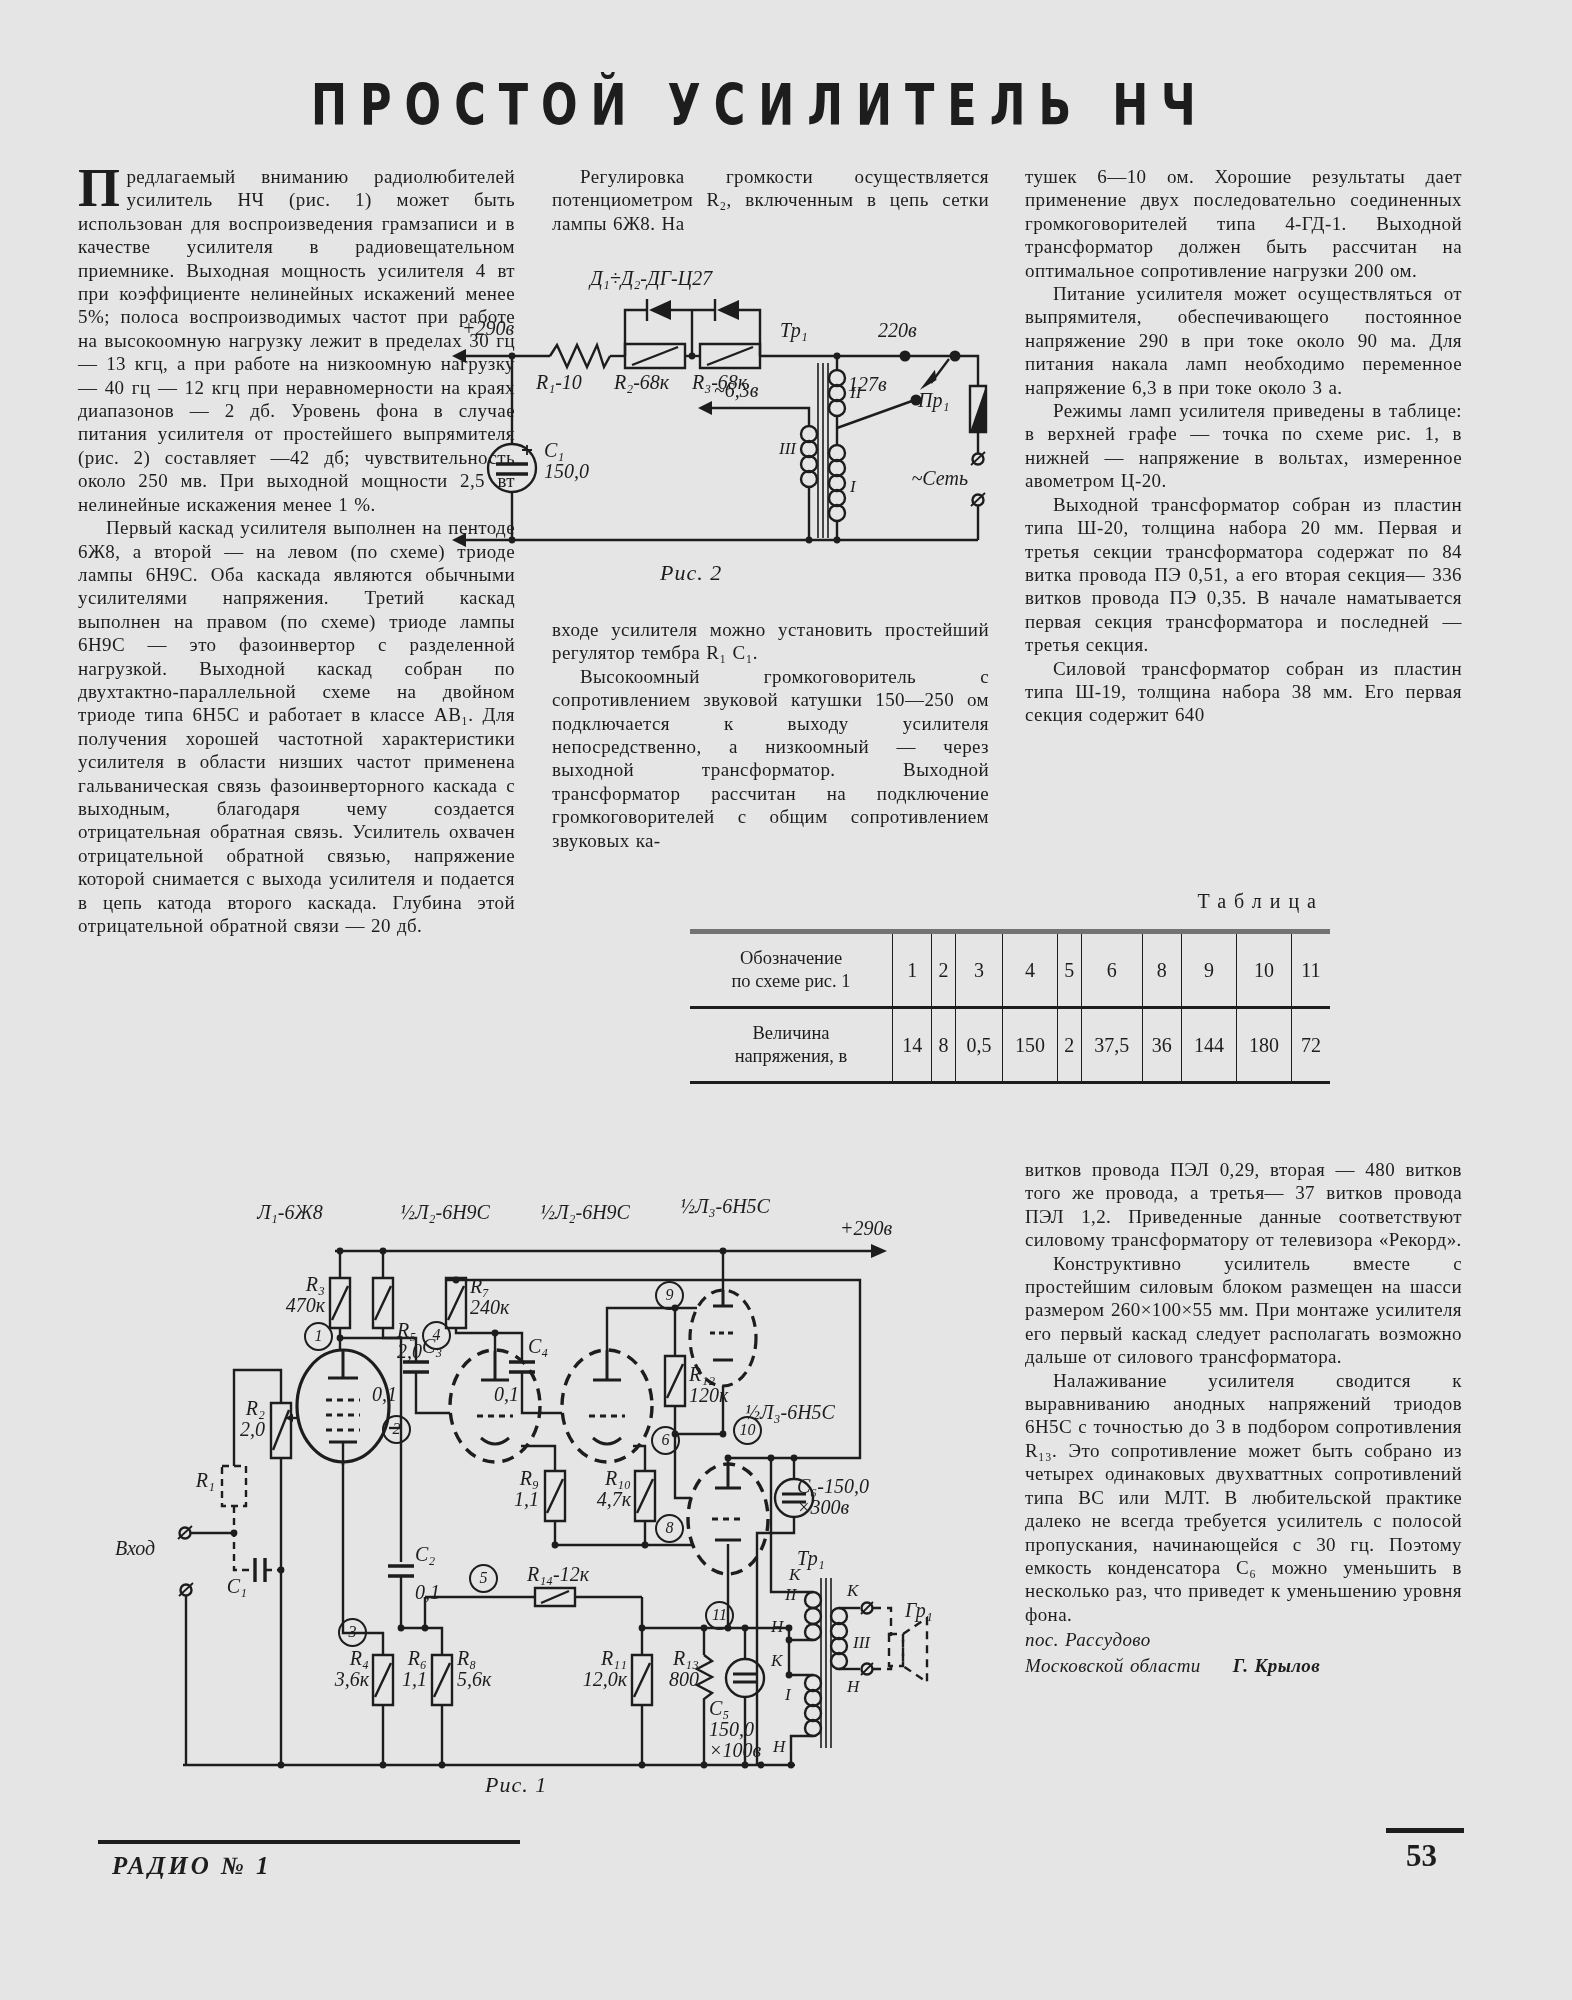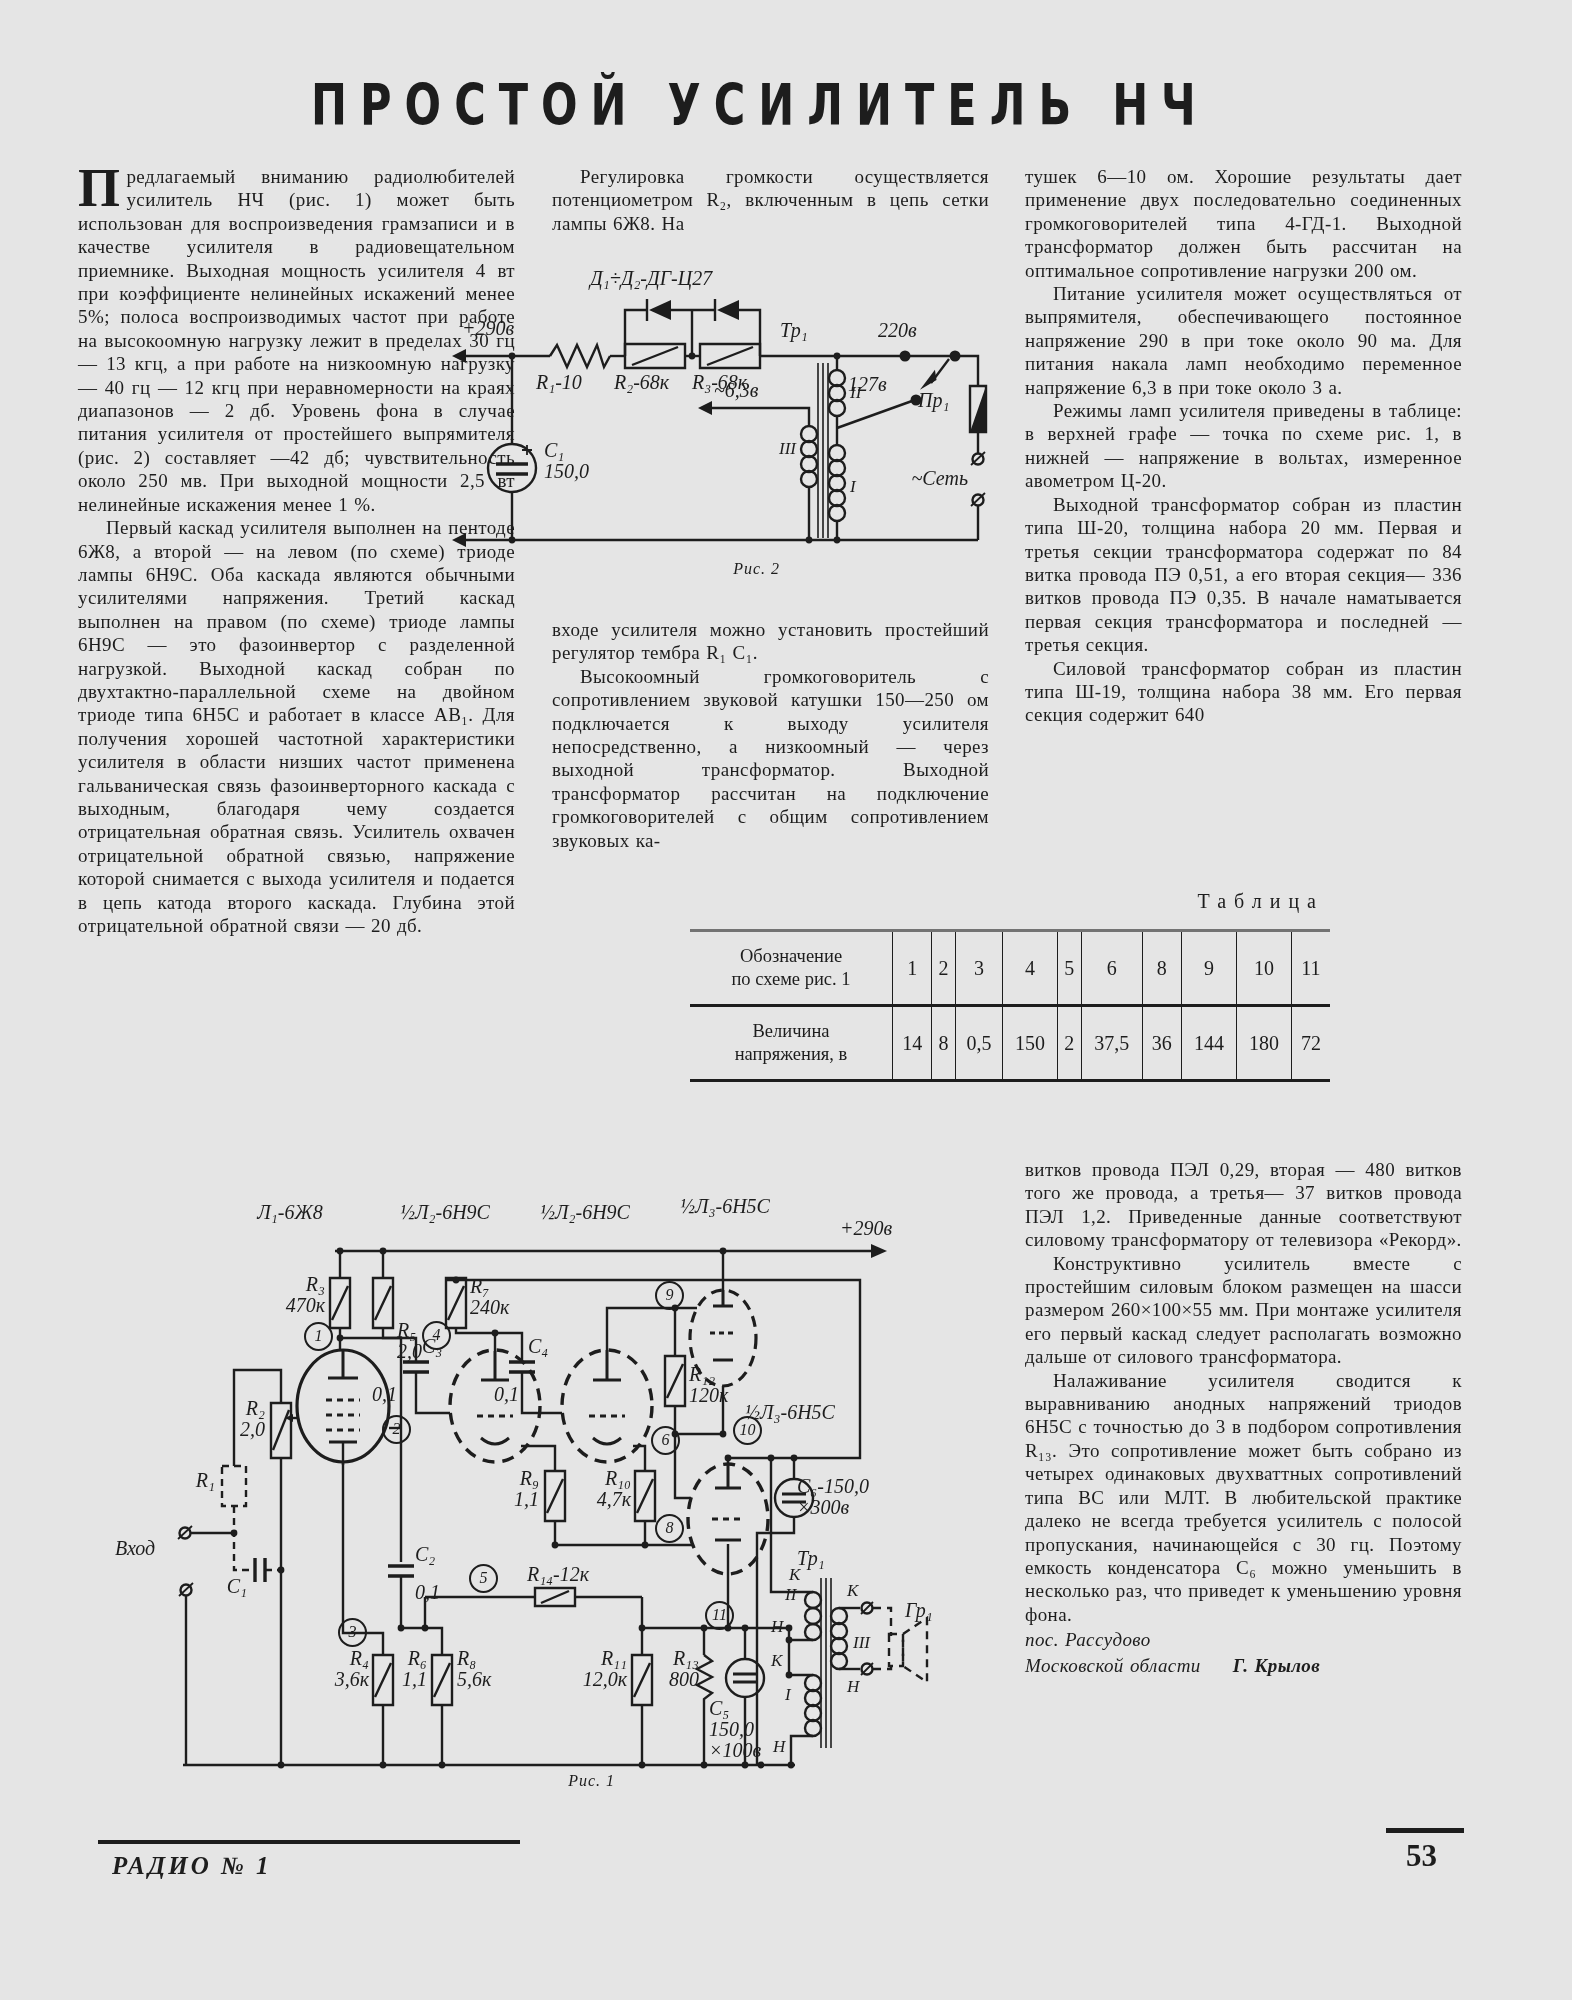--- a/index.html
+++ b/index.html
@@ -20,27 +20,27 @@
   .fig{position:absolute;}
   .fl{position:absolute;font-family:"Liberation Serif",serif;font-style:italic;
       font-size:20px;line-height:1.04;white-space:pre-line;}
   .fl i{display:block;font-style:italic;}
   .fl.ra{text-align:right;}
   .fl.ctr{text-align:center;}
   .fl.sm{font-size:17px;}
   .cn{position:absolute;width:25px;height:25px;border:2.2px solid #1d1d1d;border-radius:50%;
       text-align:center;font-style:italic;font-size:16px;line-height:24px;
       font-family:"Liberation Serif",serif;}
-  .figcap{position:absolute;font-style:italic;font-size:16px;letter-spacing:1px;text-align:right;}
+  .figcap{position:absolute;font-style:italic;font-size:22px;letter-spacing:1px;text-align:left;}
   svg{position:absolute;left:0;top:0;}
   svg *{vector-effect:non-scaling-stroke;}
   
   .tablewrap{position:absolute;left:690px;top:890px;width:640px;}
   .tabletitle{text-align:right;font-size:20px;letter-spacing:8px;padding-right:6px;margin-bottom:16px;}
-  table.volt{border-collapse:collapse;width:640px;border-top:3px solid #737373;border-bottom:3px solid #1d1d1d;}
+  table.volt{border-collapse:collapse;width:640px;border-top:5px solid #737373;border-bottom:3px solid #1d1d1d;}
   table.volt td{border-left:1.6px solid #1d1d1d;text-align:center;font-size:20px;height:72px;padding:0 2px;}
   table.volt td.lbl{border-left:none;font-size:18.5px;width:198px;line-height:1.25;}
   table.volt tr.r1 td{border-bottom:3px solid #1d1d1d;}
   
   .rule{position:absolute;background:#1d1d1d;}
   .journal{position:absolute;font-style:italic;font-weight:bold;font-size:25px;letter-spacing:3px;}
   .pagenum{position:absolute;font-weight:bold;font-size:31px;}
 </style>
 </head>
 <body>

